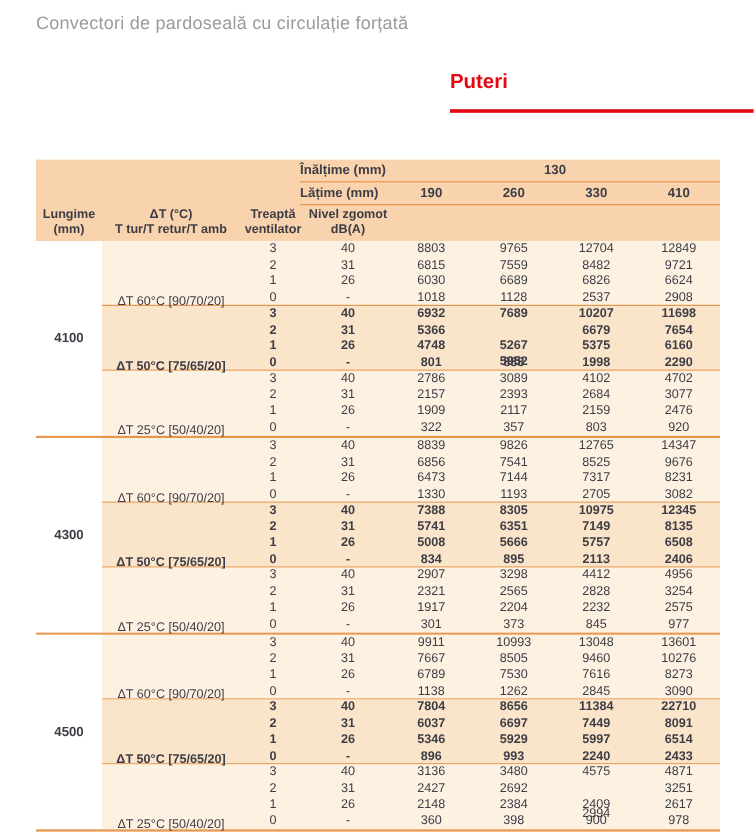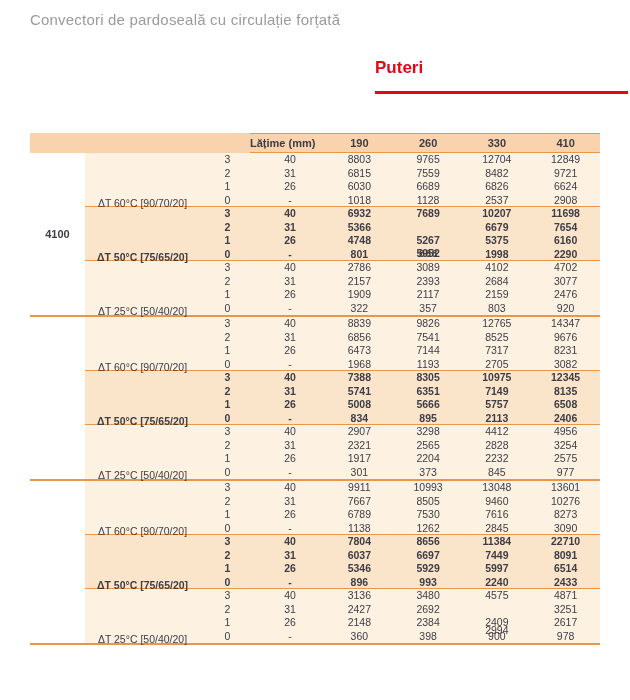--- a/index.html
+++ b/index.html
@@ -37,30 +37,53 @@
 </head>
 <body>
 
 <div class="page">
   <div class="subtitle">Convectori de pardoseală cu circulație forțată</div>
   <div class="section-label">Puteri</div>
   <div class="red-rule"></div>
 
   <div class="table">
     <div class="thead">
+      <div class="h-row1">
+        <span></span>
+        <span class="lbl">Înălțime (mm)</span>
+        <span class="h-130">130</span>
+      </div>
       <div class="h-underline"></div>
       <div class="h-row2">
         <span></span>
         <span class="lbl">Lățime (mm)</span>
         <span class="h-w">190</span>
         <span class="h-w">260</span>
         <span class="h-w">330</span>
         <span class="h-w">410</span>
       </div>
       <div class="h-underline"></div>
+      <div class="h-row3">
+        <div class="h-col">
+          <div>Lungime</div>
+          <div>(mm)</div>
+        </div>
+        <div class="h-col">
+          <div>ΔT (°C)</div>
+          <div>T tur/T retur/T amb</div>
+        </div>
+        <div class="h-col">
+          <div>Treaptă</div>
+          <div>ventilator</div>
+        </div>
+        <div class="h-col">
+          <div>Nivel zgomot</div>
+          <div>dB(A)</div>
+        </div>
+      </div>
     </div>
     <div>
         <div class="group">
           <div class="len-cell">4100</div>
           <div class="band sep" style="grid-row: 1 / span 4;"></div>
           <div class="dt-cell" style="grid-row: 1 / span 4;">ΔT 60°C [90/70/20]</div>
           <div class="cell" style="grid-area: 1 / 3;">3</div>
           <div class="cell" style="grid-area: 1 / 4;">40</div>
           <div class="cell" style="grid-area: 1 / 5;">8803</div>
           <div class="cell" style="grid-area: 1 / 6;">9765</div>
@@ -100,21 +123,21 @@
           <div class="cell b" style="grid-area: 6 / 8;">7654</div>
           <div class="cell b" style="grid-area: 7 / 3;">1</div>
           <div class="cell b" style="grid-area: 7 / 4;">26</div>
           <div class="cell b" style="grid-area: 7 / 5;">4748</div>
           <div class="cell b" style="grid-area: 7 / 6;">5267</div>
           <div class="cell b" style="grid-area: 7 / 7;">5375</div>
           <div class="cell b" style="grid-area: 7 / 8;">6160</div>
           <div class="cell b" style="grid-area: 8 / 3;">0</div>
           <div class="cell b" style="grid-area: 8 / 4;">-</div>
           <div class="cell b" style="grid-area: 8 / 5;">801</div>
-          <div class="cell b" style="grid-area: 8 / 6; font-family: Liberation Mono, monospace;">888</div>
+          <div class="cell b" style="grid-area: 8 / 6;">888</div>
           <div class="cell b" style="grid-area: 8 / 7;">1998</div>
           <div class="cell b" style="grid-area: 8 / 8;">2290</div>
           <div class="band" style="grid-row: 9 / span 4;"></div>
           <div class="dt-cell" style="grid-row: 9 / span 4;">ΔT 25°C [50/40/20]</div>
           <div class="cell" style="grid-area: 9 / 3;">3</div>
           <div class="cell" style="grid-area: 9 / 4;">40</div>
           <div class="cell" style="grid-area: 9 / 5;">2786</div>
           <div class="cell" style="grid-area: 9 / 6;">3089</div>
           <div class="cell" style="grid-area: 9 / 7;">4102</div>
           <div class="cell" style="grid-area: 9 / 8;">4702</div>
@@ -131,20 +154,21 @@
           <div class="cell" style="grid-area: 11 / 7;">2159</div>
           <div class="cell" style="grid-area: 11 / 8;">2476</div>
           <div class="cell" style="grid-area: 12 / 3;">0</div>
           <div class="cell" style="grid-area: 12 / 4;">-</div>
           <div class="cell" style="grid-area: 12 / 5;">322</div>
           <div class="cell" style="grid-area: 12 / 6;">357</div>
           <div class="cell" style="grid-area: 12 / 7;">803</div>
           <div class="cell" style="grid-area: 12 / 8;">920</div>
         </div>
         <div class="group">
+          <div class="len-cell">4300</div>
           <div class="band sep" style="grid-row: 1 / span 4;"></div>
           <div class="dt-cell" style="grid-row: 1 / span 4;">ΔT 60°C [90/70/20]</div>
           <div class="cell" style="grid-area: 1 / 3;">3</div>
           <div class="cell" style="grid-area: 1 / 4;">40</div>
           <div class="cell" style="grid-area: 1 / 5;">8839</div>
           <div class="cell" style="grid-area: 1 / 6;">9826</div>
           <div class="cell" style="grid-area: 1 / 7;">12765</div>
           <div class="cell" style="grid-area: 1 / 8;">14347</div>
           <div class="cell" style="grid-area: 2 / 3;">2</div>
           <div class="cell" style="grid-area: 2 / 4;">31</div>
@@ -153,21 +177,21 @@
           <div class="cell" style="grid-area: 2 / 7;">8525</div>
           <div class="cell" style="grid-area: 2 / 8;">9676</div>
           <div class="cell" style="grid-area: 3 / 3;">1</div>
           <div class="cell" style="grid-area: 3 / 4;">26</div>
           <div class="cell" style="grid-area: 3 / 5;">6473</div>
           <div class="cell" style="grid-area: 3 / 6;">7144</div>
           <div class="cell" style="grid-area: 3 / 7;">7317</div>
           <div class="cell" style="grid-area: 3 / 8;">8231</div>
           <div class="cell" style="grid-area: 4 / 3;">0</div>
           <div class="cell" style="grid-area: 4 / 4;">-</div>
-          <div class="cell" style="grid-area: 4 / 5;">1968</div>
+          <div class="cell" style="grid-area: 4 / 5;">1330</div>
           <div class="cell" style="grid-area: 4 / 6;">1193</div>
           <div class="cell" style="grid-area: 4 / 7;">2705</div>
           <div class="cell" style="grid-area: 4 / 8;">3082</div>
           <div class="band hl sep" style="grid-row: 5 / span 4;"></div>
           <div class="dt-cell b" style="grid-row: 5 / span 4;">ΔT 50°C [75/65/20]</div>
           <div class="cell b" style="grid-area: 5 / 3;">3</div>
           <div class="cell b" style="grid-area: 5 / 4;">40</div>
           <div class="cell b" style="grid-area: 5 / 5;">7388</div>
           <div class="cell b" style="grid-area: 5 / 6;">8305</div>
           <div class="cell b" style="grid-area: 5 / 7;">10975</div>
@@ -211,20 +235,21 @@
           <div class="cell" style="grid-area: 11 / 7;">2232</div>
           <div class="cell" style="grid-area: 11 / 8;">2575</div>
           <div class="cell" style="grid-area: 12 / 3;">0</div>
           <div class="cell" style="grid-area: 12 / 4;">-</div>
           <div class="cell" style="grid-area: 12 / 5;">301</div>
           <div class="cell" style="grid-area: 12 / 6;">373</div>
           <div class="cell" style="grid-area: 12 / 7;">845</div>
           <div class="cell" style="grid-area: 12 / 8;">977</div>
         </div>
         <div class="group">
+          <div class="len-cell">4500</div>
           <div class="band sep" style="grid-row: 1 / span 4;"></div>
           <div class="dt-cell" style="grid-row: 1 / span 4;">ΔT 60°C [90/70/20]</div>
           <div class="cell" style="grid-area: 1 / 3;">3</div>
           <div class="cell" style="grid-area: 1 / 4;">40</div>
           <div class="cell" style="grid-area: 1 / 5;">9911</div>
           <div class="cell" style="grid-area: 1 / 6;">10993</div>
           <div class="cell" style="grid-area: 1 / 7;">13048</div>
           <div class="cell" style="grid-area: 1 / 8;">13601</div>
           <div class="cell" style="grid-area: 2 / 3;">2</div>
           <div class="cell" style="grid-area: 2 / 4;">31</div>

